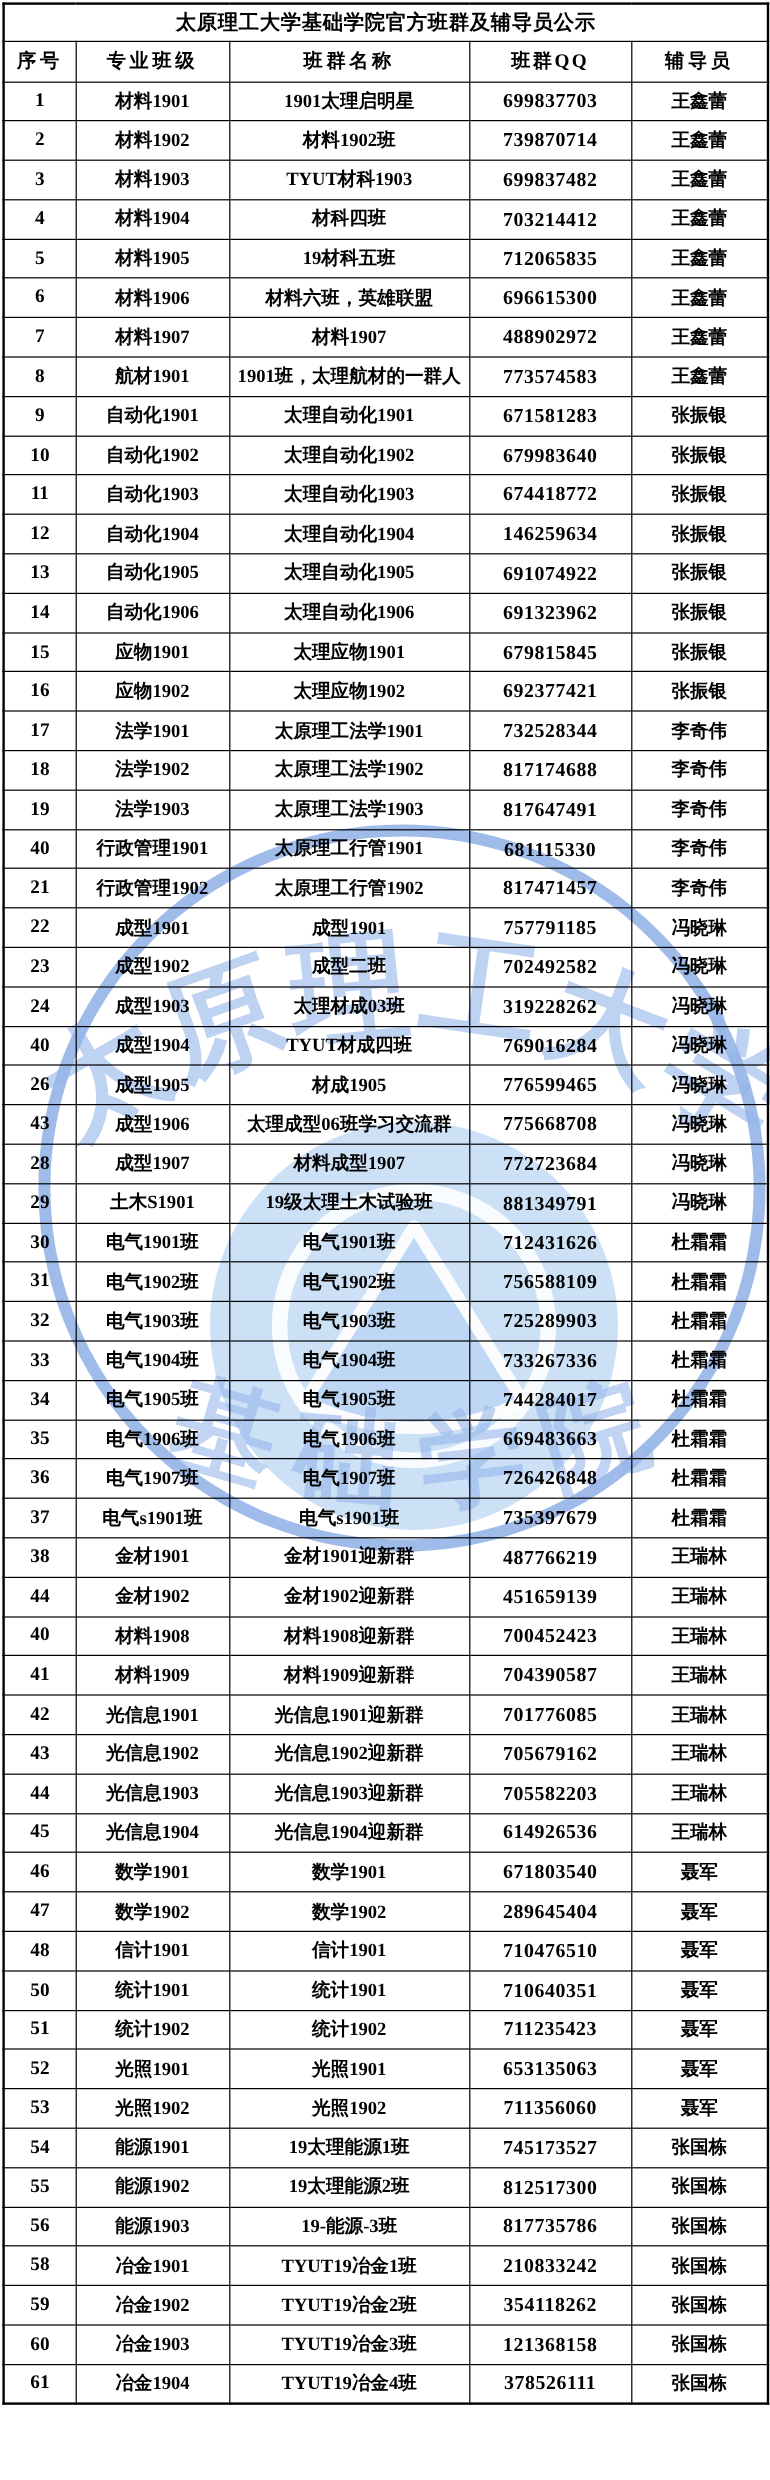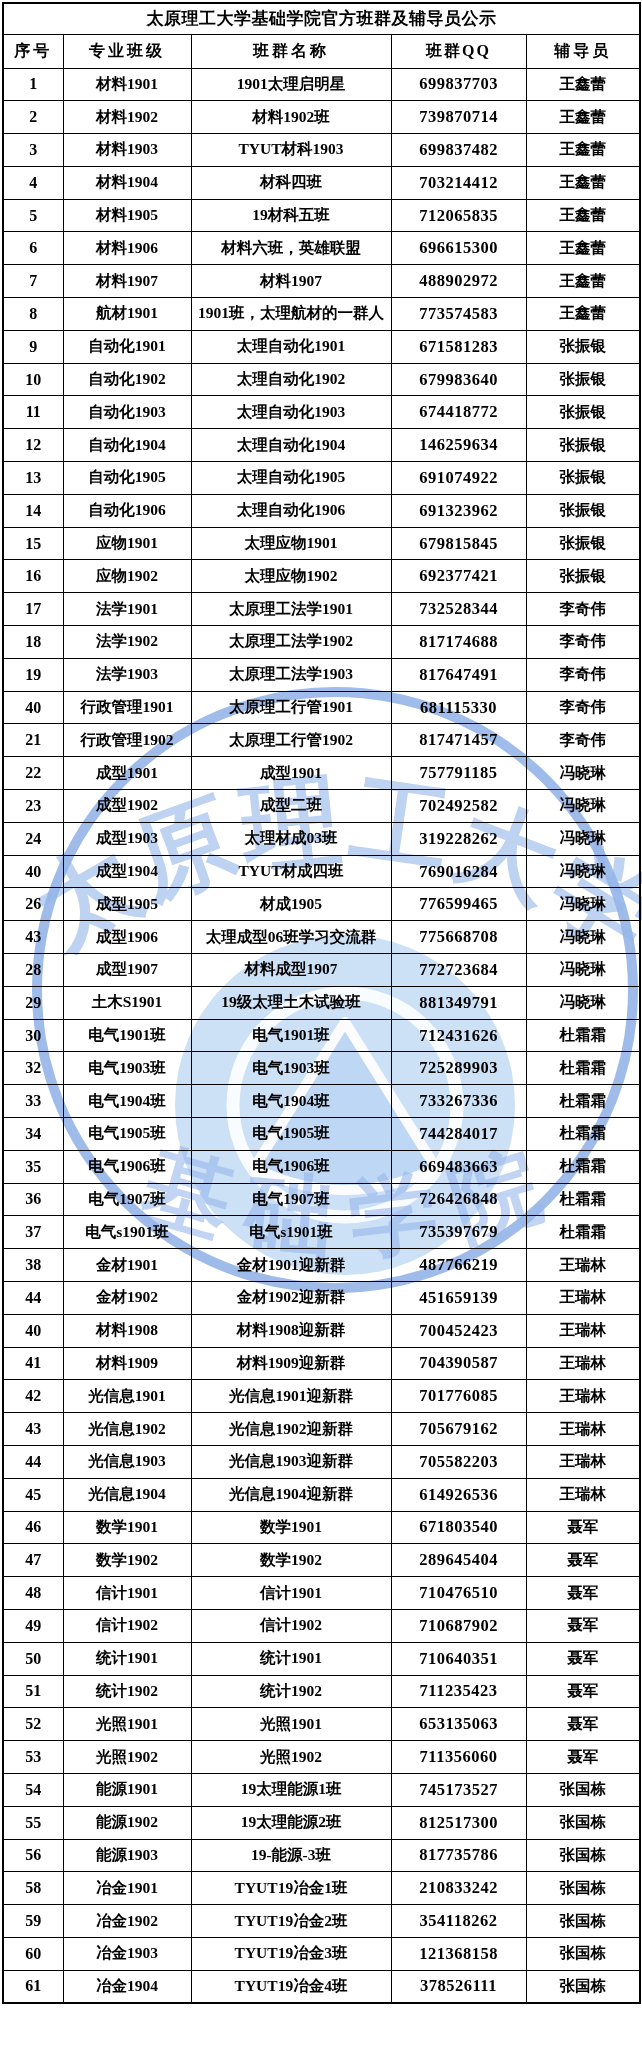--- a/index.html
+++ b/index.html
@@ -287,20 +287,27 @@
           <td class="col-counselor">冯晓琳</td>
         </tr>
         <tr>
           <td class="col-idx">30</td>
           <td class="col-class">电气1901班</td>
           <td class="col-name">电气1901班</td>
           <td class="col-qq">712431626</td>
           <td class="col-counselor">杜霜霜</td>
         </tr>
         <tr>
+          <td class="col-idx">31</td>
+          <td class="col-class">电气1902班</td>
+          <td class="col-name">电气1902班</td>
+          <td class="col-qq">756588109</td>
+          <td class="col-counselor">杜霜霜</td>
+        </tr>
+        <tr>
           <td class="col-idx">32</td>
           <td class="col-class">电气1903班</td>
           <td class="col-name">电气1903班</td>
           <td class="col-qq">725289903</td>
           <td class="col-counselor">杜霜霜</td>
         </tr>
         <tr>
           <td class="col-idx">33</td>
           <td class="col-class">电气1904班</td>
           <td class="col-name">电气1904班</td>
@@ -403,27 +410,20 @@
           <td class="col-class">数学1902</td>
           <td class="col-name">数学1902</td>
           <td class="col-qq">289645404</td>
           <td class="col-counselor">聂军</td>
         </tr>
         <tr>
           <td class="col-idx">48</td>
           <td class="col-class">信计1901</td>
           <td class="col-name">信计1901</td>
           <td class="col-qq">710476510</td>
-          <td class="col-counselor">聂军</td>
-        </tr>
-        <tr>
-          <td class="col-idx">49</td>
-          <td class="col-class">信计1902</td>
-          <td class="col-name">信计1902</td>
-          <td class="col-qq">710687902</td>
           <td class="col-counselor">聂军</td>
         </tr>
         <tr>
           <td class="col-idx">50</td>
           <td class="col-class">统计1901</td>
           <td class="col-name">统计1901</td>
           <td class="col-qq">710640351</td>
           <td class="col-counselor">聂军</td>
         </tr>
         <tr>

